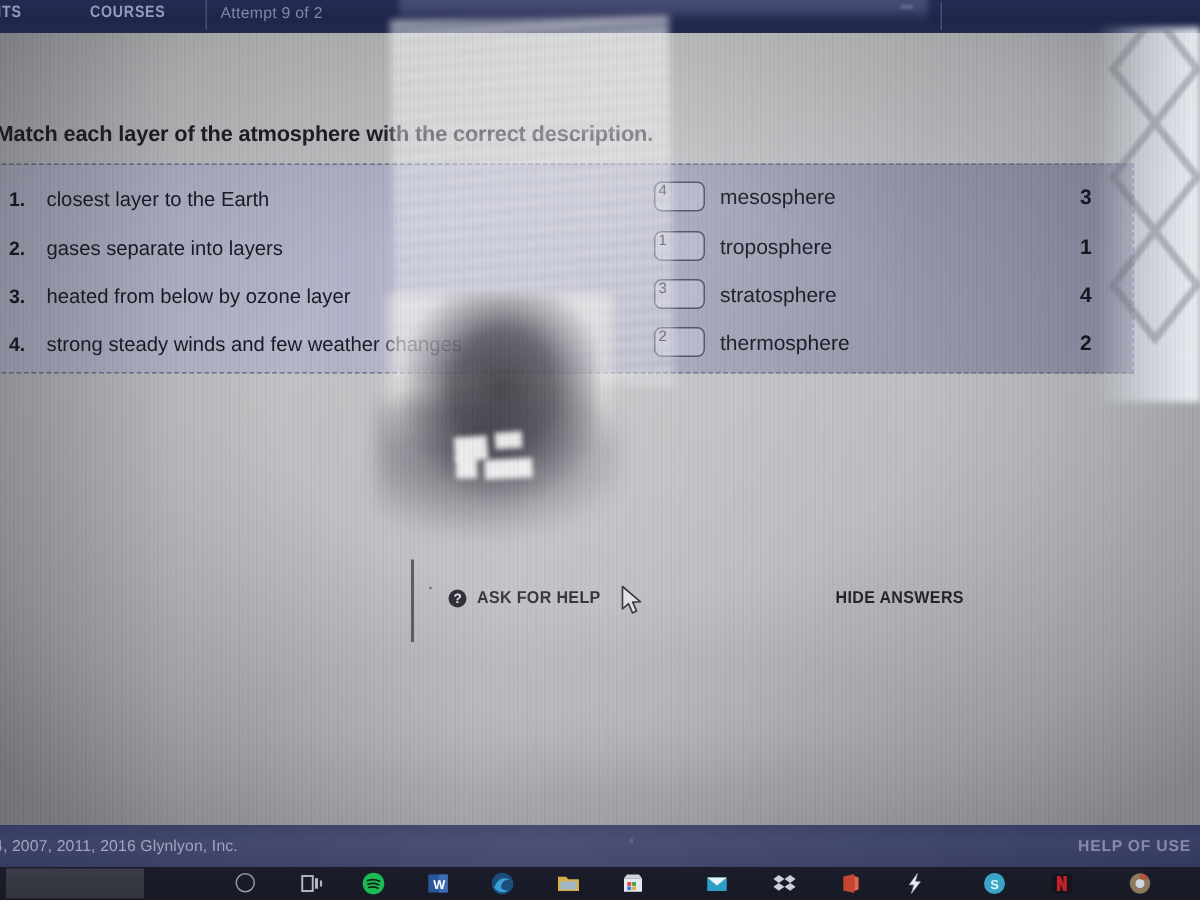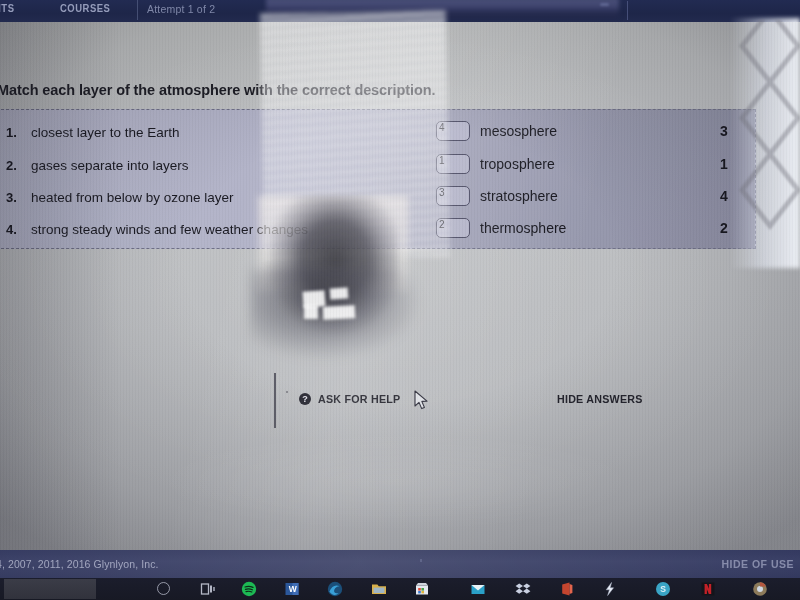--- a/index.html
+++ b/index.html
@@ -272,21 +272,21 @@
 </style>
 </head>
 <body>
 
 <div id="screen">
 
   <div class="navbar">
     <div class="nav-item" id="nav-assignments">NTS</div>
     <div class="nav-item" id="nav-courses">COURSES</div>
     <div class="nav-divider"></div>
-    <div class="nav-attempt">Attempt 1 of 2</div>
+    <div class="nav-attempt">Attempt 9 of 2</div>
     <div class="nav-glare-box"></div>
     <div class="nav-smudge" style="left:272px;width:140px;"></div>
     <div class="nav-dot"></div>
     <div class="nav-divider2"></div>
   </div>
 
   <div class="page">
 
     <div class="question">Match each layer of the atmosphere with the correct description.</div>
 
@@ -346,21 +346,21 @@
     <div class="action-label" id="hide-answers-label">HIDE ANSWERS</div>
 
     <svg class="cursor" viewBox="0 0 16 22">
       <path d="M1,1 L1,16 L5,12.4 L7.7,18.6 L10.4,17.4 L7.8,11.4 L13,11.2 Z" fill="#dfe1e6" stroke="#2b2b38" stroke-width="1.1" stroke-linejoin="round"></path>
     </svg>
   </div>
 
   <div class="footer">
     <div class="copyright">4, 2007, 2011, 2016 Glynlyon, Inc.</div>
     <div class="footer-speck"></div>
-    <div class="terms">HIDE OF USE</div>
+    <div class="terms">HELP OF USE</div>
   </div>
 
   <div class="taskbar">
     <div class="tb-start"></div>
 
     <div class="tb-icon tb-circle" style="left:157px;"></div>
 
     <svg class="tb-icon" style="left:200px;" viewBox="0 0 16 16">
       <rect x="1.5" y="3" width="7" height="10" fill="none" stroke="#b4b8c6" stroke-width="1.3"></rect>
       <rect x="10" y="4.5" width="2" height="7" fill="#b4b8c6"></rect>

